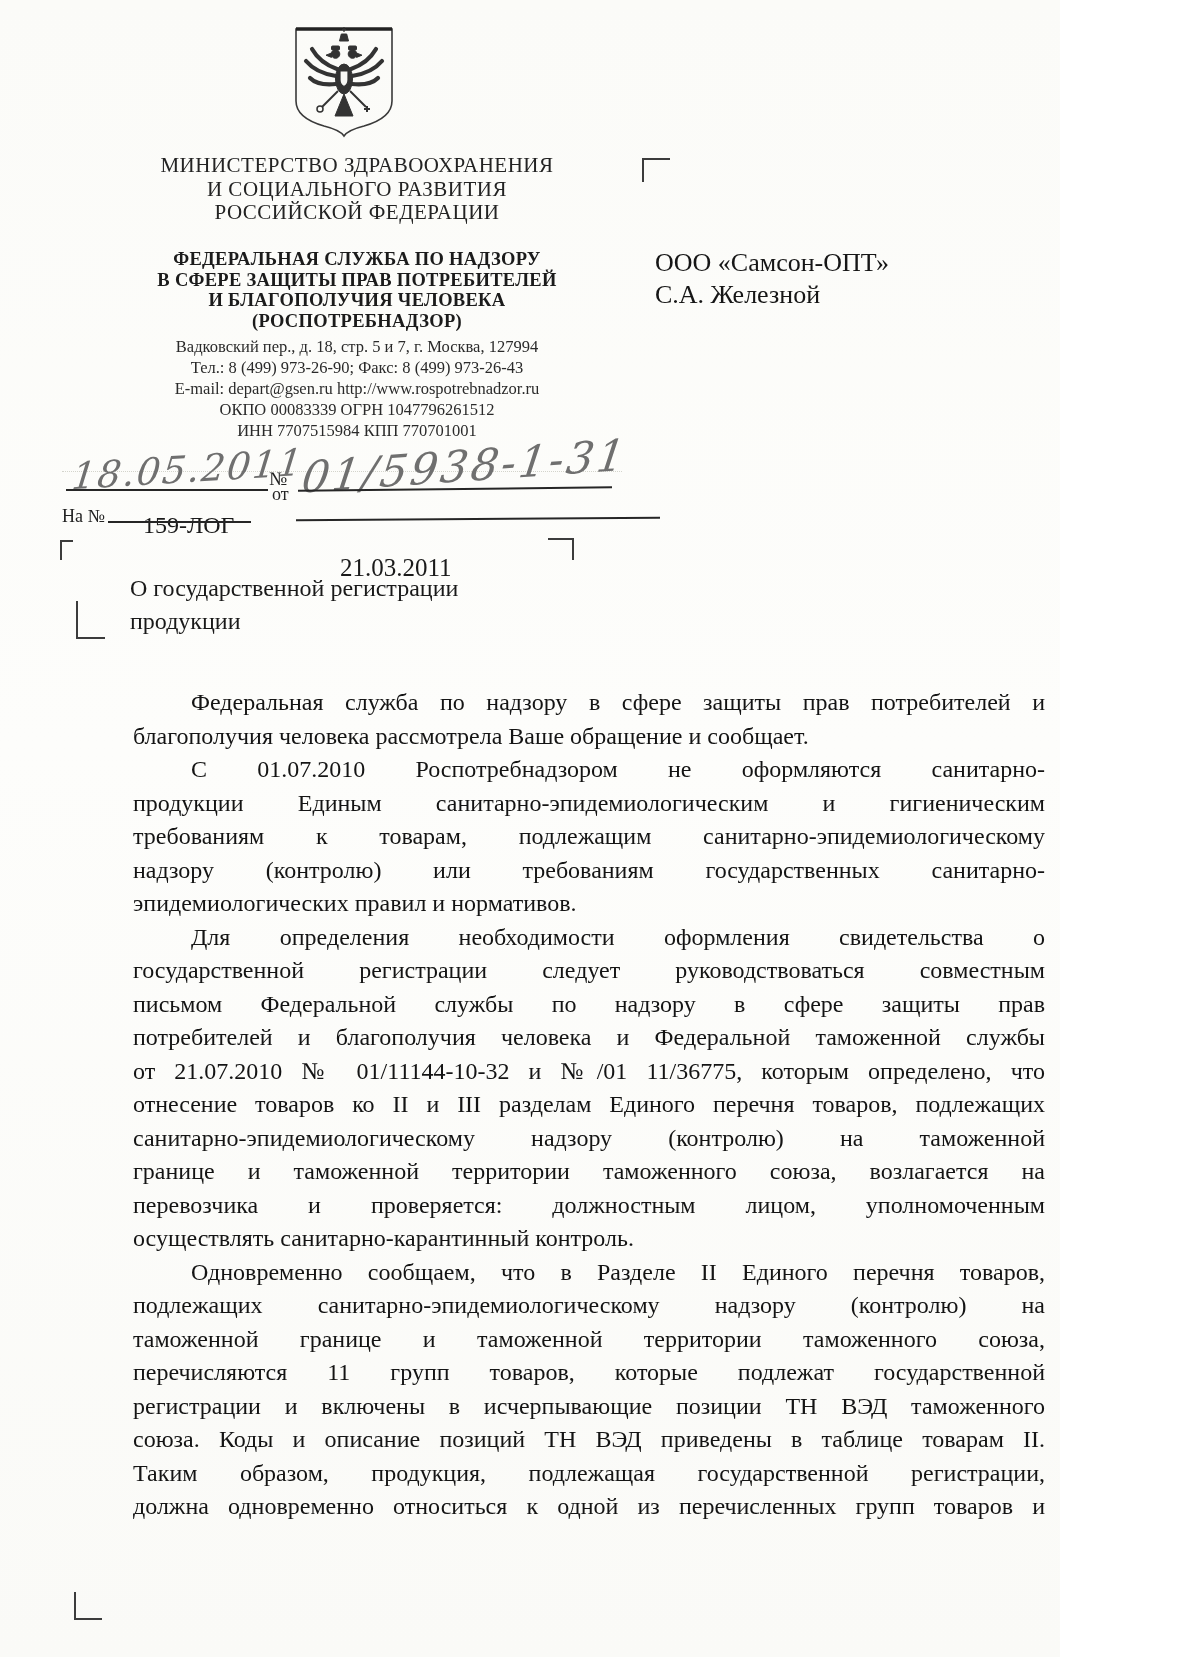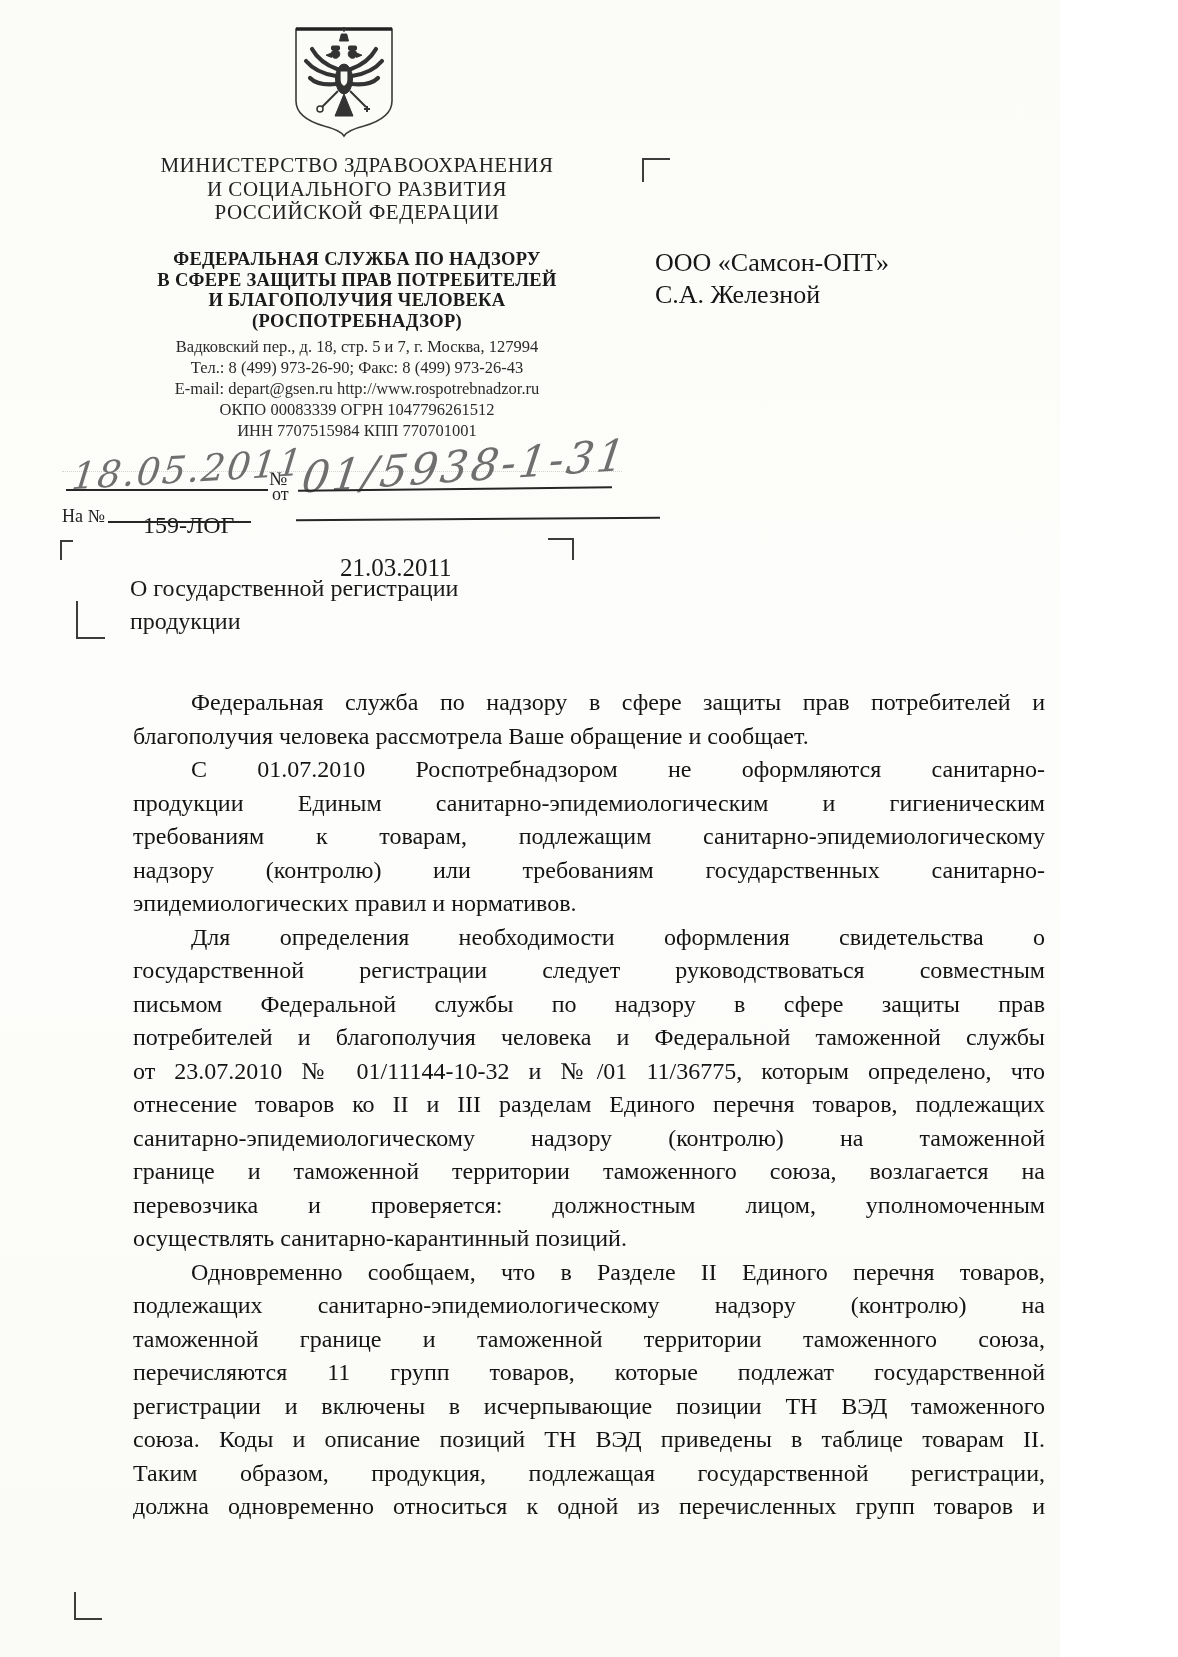--- a/index.html
+++ b/index.html
@@ -149,26 +149,26 @@
       <div class="bline lastleft">благополучия человека рассмотрела Ваше обращение и сообщает.</div>
       <div class="bline first">С 01.07.2010 Роспотребнадзором не оформляются санитарно-</div>
       <div class="bline">продукции Единым санитарно-эпидемиологическим и гигиеническим</div>
       <div class="bline">требованиям к товарам, подлежащим санитарно-эпидемиологическому</div>
       <div class="bline">надзору (контролю) или требованиям государственных санитарно-</div>
       <div class="bline lastleft">эпидемиологических правил и нормативов.</div>
       <div class="bline first">Для определения необходимости оформления свидетельства о</div>
       <div class="bline">государственной регистрации следует руководствоваться совместным</div>
       <div class="bline">письмом Федеральной службы по надзору в сфере защиты прав</div>
       <div class="bline">потребителей и благополучия человека и Федеральной таможенной службы</div>
-      <div class="bline">от 23.07.2010 № 01/11144-10-32 и №/01 11/36775, которым определено, что</div>
+      <div class="bline">от 21.07.2010 № 01/11144-10-32 и №/01 11/36775, которым определено, что</div>
       <div class="bline">отнесение товаров ко II и III разделам Единого перечня товаров, подлежащих</div>
       <div class="bline">санитарно-эпидемиологическому надзору (контролю) на таможенной</div>
       <div class="bline">границе и таможенной территории таможенного союза, возлагается на</div>
       <div class="bline">перевозчика и проверяется: должностным лицом, уполномоченным</div>
-      <div class="bline lastleft">осуществлять санитарно-карантинный позиций.</div>
+      <div class="bline lastleft">осуществлять санитарно-карантинный контроль.</div>
       <div class="bline first">Одновременно сообщаем, что в Разделе II Единого перечня товаров,</div>
       <div class="bline">подлежащих санитарно-эпидемиологическому надзору (контролю) на</div>
       <div class="bline">таможенной границе и таможенной территории таможенного союза,</div>
       <div class="bline">перечисляются 11 групп товаров, которые подлежат государственной</div>
       <div class="bline">регистрации и включены в исчерпывающие позиции ТН ВЭД таможенного</div>
       <div class="bline">союза. Коды и описание позиций ТН ВЭД приведены в таблице товарам II.</div>
       <div class="bline">Таким образом, продукция, подлежащая государственной регистрации,</div>
       <div class="bline">должна одновременно относиться к одной из перечисленных групп товаров и</div>
     </div>
 

